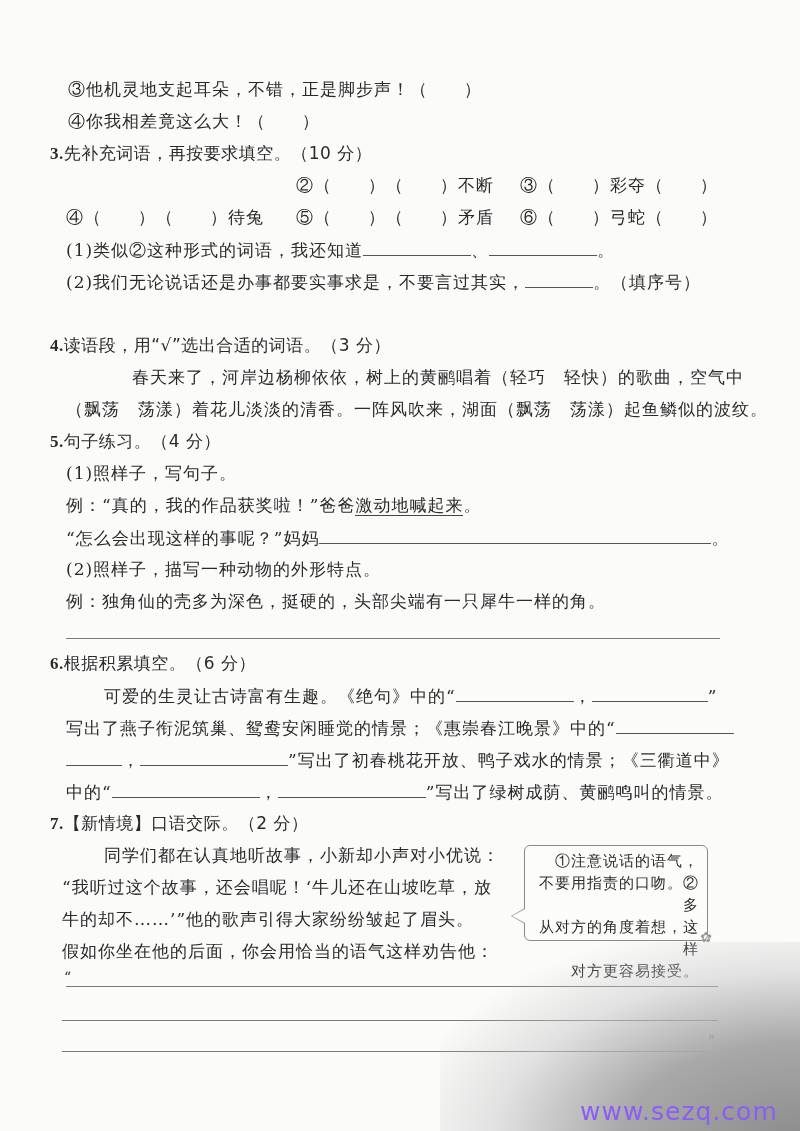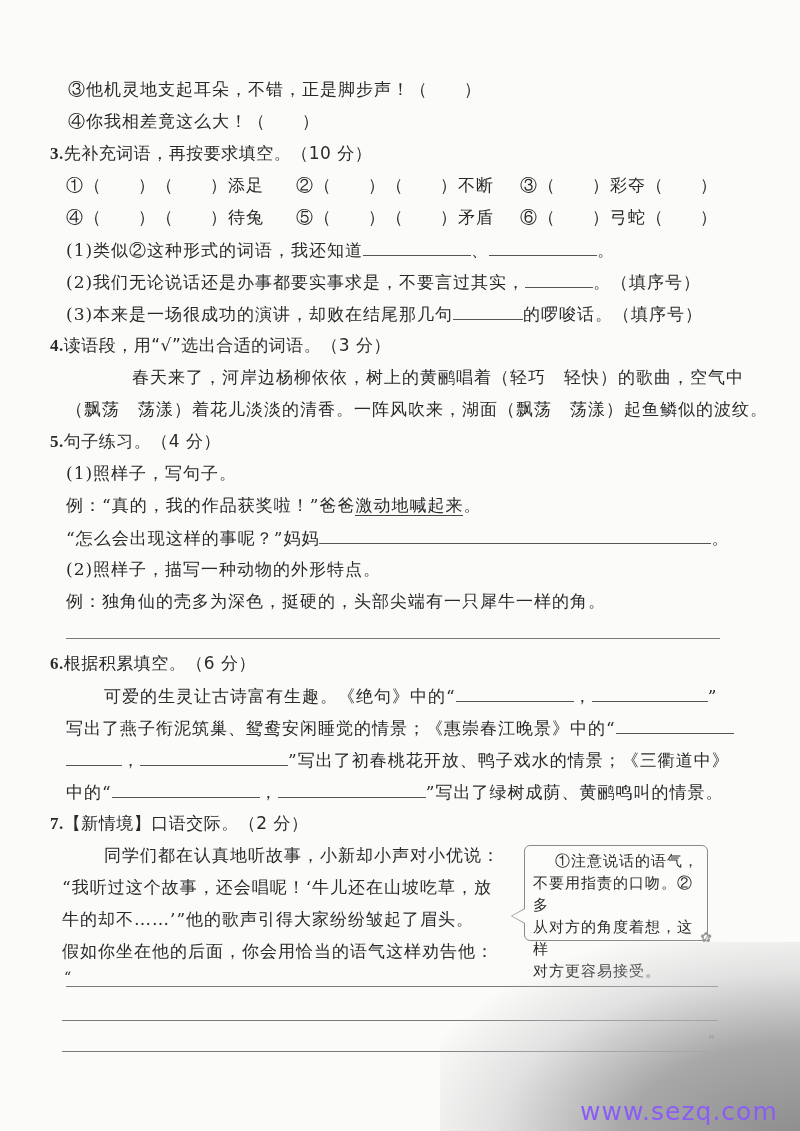--- a/index.html
+++ b/index.html
@@ -14,20 +14,21 @@
     .q-title { font-family: "DejaVu Sans", "Liberation Sans", sans-serif; font-size: 17px; letter-spacing: 0.5px; }
     .q-num { font-weight: bold; font-family: "Liberation Serif", serif; }
     .blank { display: inline-block; border-bottom: 1px solid #555; height: 18px; vertical-align: baseline; }
     .rule { position: absolute; height: 1px; background: #7a7a7a; }
     .underline-ex { border-bottom: 1px solid #444; text-align: center; }
     .tipbox {
       position: absolute; left: 524px; top: 834px; width: 184px; height: 96px;
       border: 1px solid #8a8a8a; border-radius: 6px; background: #fcfcfb;
       font-size: 15px; line-height: 22px; padding: 4px 8px; box-sizing: border-box;
       letter-spacing: 1px;
+      text-align: right;
     }
     .tipbox .tail {
       position: absolute; left: -14px; top: 62px; width: 0; height: 0;
       border-top: 8px solid transparent; border-bottom: 8px solid transparent;
       border-right: 14px solid #8a8a8a;
     }
     .tipbox .tail::after {
       content: ""; position: absolute; left: 1px; top: -7px; width: 0; height: 0;
       border-top: 7px solid transparent; border-bottom: 7px solid transparent;
       border-right: 13px solid #fcfcfb;
@@ -50,35 +51,31 @@
 <body>
 
 <div class="page">
 
   <div class="line" style="left:68px; top:66px;">③他机灵地支起耳朵，不错，正是脚步声！（　　）</div>
   <div class="line" style="left:68px; top:98px;">④你我相差竟这么大！（　　）</div>
 
   <div class="line q-title" style="left:50px; top:130px;">
     <span class="q-num">3.</span><span>先补充词语，再按要求填空。（10 分）</span>
   </div>
-  <div class="line" style="left:66px; top:162px;">①（　　）（　　）添足</div>
   <div class="line" style="left:296px; top:162px;">②（　　）（　　）不断</div>
   <div class="line" style="left:520px; top:162px;">③（　　）彩夺（　　）</div>
   <div class="line" style="left:66px; top:194px;">④（　　）（　　）待兔</div>
   <div class="line" style="left:296px; top:194px;">⑤（　　）（　　）矛盾</div>
   <div class="line" style="left:520px; top:194px;">⑥（　　）弓蛇（　　）</div>
 
   <div class="line" style="left:66px; top:226px;">
     <span>(1)类似②这种形式的词语，我还知道</span><span class="blank" style="width:108px;"></span><span>、</span><span class="blank" style="width:108px;"></span><span>。</span>
   </div>
   <div class="line" style="left:66px; top:258px;">
     <span>(2)我们无论说话还是办事都要实事求是，不要言过其实，</span><span class="blank" style="width:68px;"></span><span>。（填序号）</span>
-  </div>
-  <div class="line" style="left:66px; top:290px;">
-    <span>(3)本来是一场很成功的演讲，却败在结尾那几句</span><span class="blank" style="width:70px;"></span><span>的啰唆话。（填序号）</span>
   </div>
 
   <div class="line q-title" style="left:50px; top:322px;">
     <span class="q-num">4.</span><span>读语段，用“√”选出合适的词语。（3 分）</span>
   </div>
   <div class="line" style="left:92px; top:354px;margin-left:40px;">春天来了，河岸边杨柳依依，树上的黄鹂唱着（轻巧　轻快）的歌曲，空气中</div>
   <div class="line" style="left:66px; top:386px;">（飘荡　荡漾）着花儿淡淡的清香。一阵风吹来，湖面（飘荡　荡漾）起鱼鳞似的波纹。</div>
 
   <div class="line q-title" style="left:50px; top:418px;">
     <span class="q-num">5.</span><span>句子练习。（4 分）</span>

